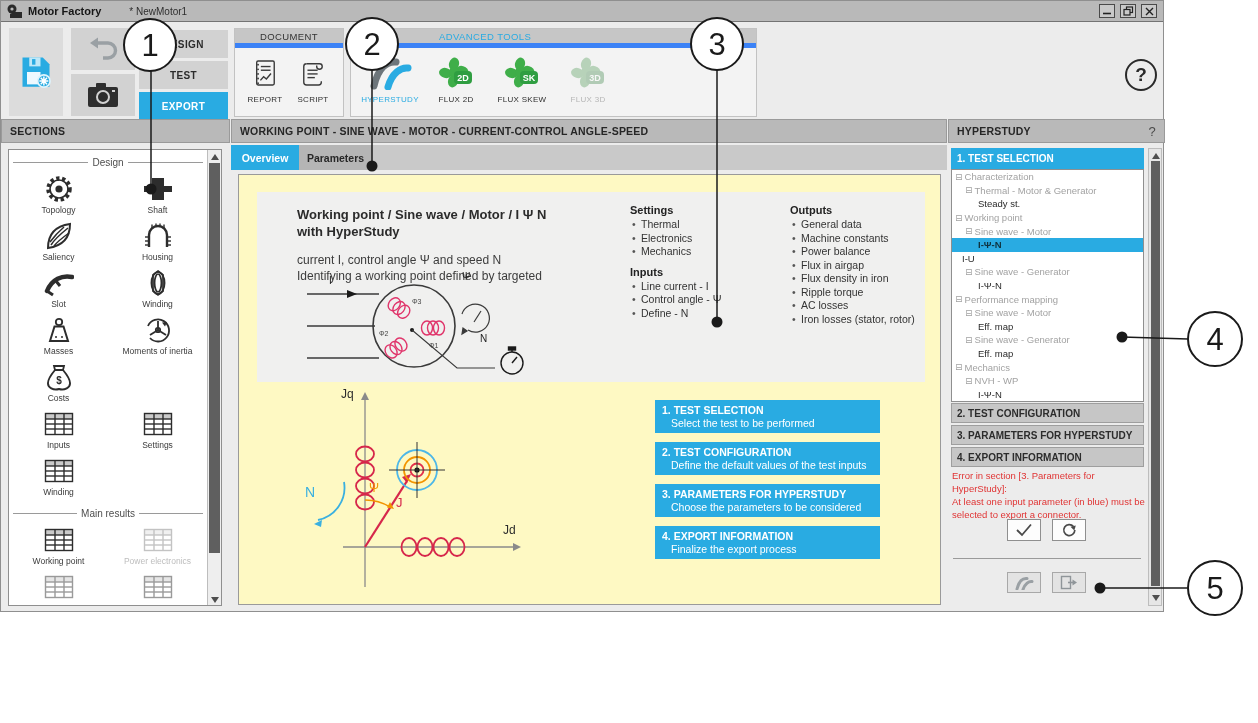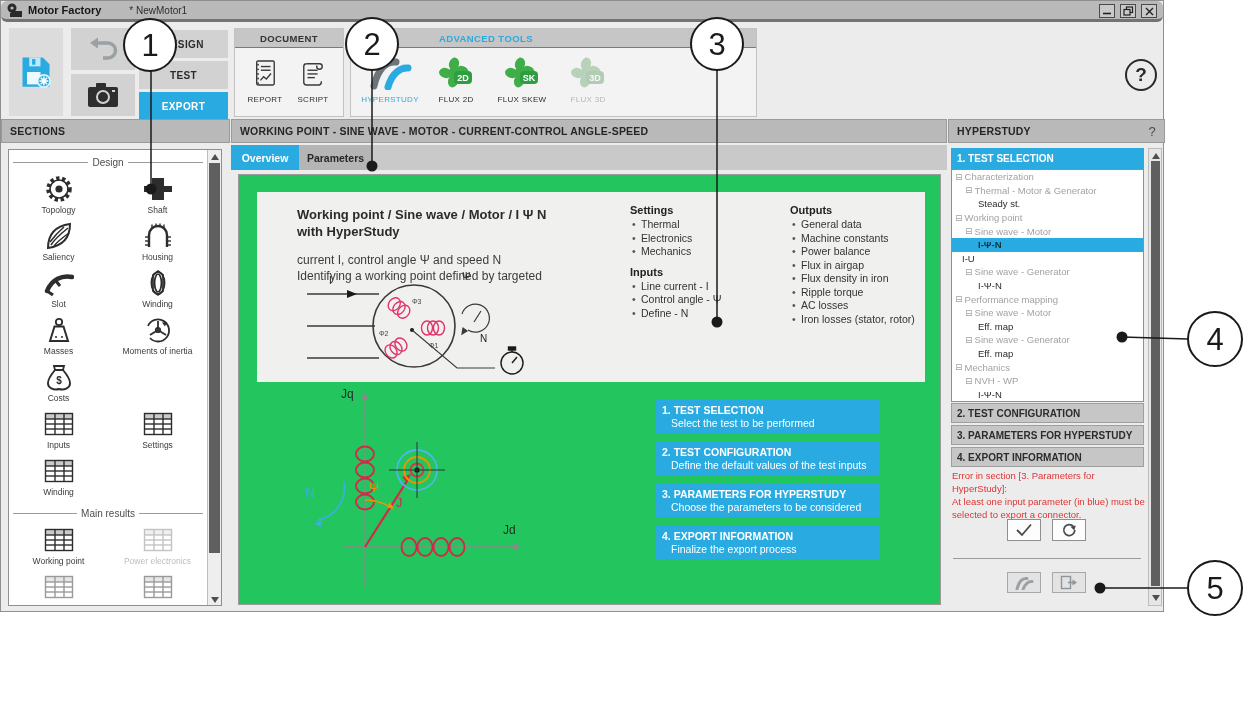--- a/index.html
+++ b/index.html
@@ -9,41 +9,41 @@
   *{box-sizing:border-box; margin:0; padding:0;}
   html,body{background:#fff;}
   body{width:1258px; height:723px; position:relative; overflow:hidden;
        font-family:"Liberation Sans","DejaVu Sans",sans-serif; -webkit-font-smoothing:antialiased;}
   .abs{position:absolute;}
   svg{display:block;}
   
   #window{left:0; top:90; width:1164px; height:612px; background:#ececec; border:1px solid #8f8f8f;}
   
   #titlebar{left:0; top:0; width:100%; height:21px; background:var(--bar-gray);
-            display:flex; align-items:center; padding:0 6px; border-bottom:3px solid #737373;border-radius:6px;}
+            display:flex; align-items:center; padding:0 6px; border-bottom:1px solid #737373;}
   #titlebar .appname{font-size:11px; font-weight:bold; color:#161616; margin-left:5px;}
   #titlebar .docname{font-size:10px; color:#2e2e2e; margin-left:28px;}
   .winctrls{position:absolute; right:6px; top:3px; display:flex; gap:5px;}
   .winbtn{width:16px; height:14px; border:1px solid #4a4a4a; background:#c9c9c9;
           display:flex; align-items:center; justify-content:center;}
   
   .tool-tile{background:var(--tile); display:flex; align-items:center; justify-content:center; cursor:default;}
   #save-btn{left:8px; top:27px; width:54px; height:88px; background:#dcdcdc;}
   #undo-btn{left:70px; top:27px; width:64px; height:42px;}
   #camera-btn{left:70px; top:73px; width:64px; height:42px;}
   #mode-buttons{left:138px; top:29px; width:89px;}
   .mode-btn{width:89px; height:28px; margin-bottom:3px; background:var(--tile);
             font-size:10px; font-weight:bold; color:#2c2c2c; letter-spacing:.4px;
             display:flex; align-items:center; justify-content:center;}
   .mode-btn.active{background:var(--accent); color:#fff;}
   .tb-group{top:27px; height:89px; background:#f3f3f3; border:1px solid #c2c2c2;}
   #doc-group{left:233px; width:110px;}
   #adv-group{left:349px; width:407px;}
-  .tb-group .grp-title{height:19px; background:var(--sub-gray); border-bottom:1px solid #3b82f6;
-      font-size:9.5px; font-weight:bold; color:#333; display:flex; align-items:center; justify-content:center; letter-spacing:.4px;}
+  .tb-group .grp-title{height:19px; background:var(--sub-gray); border-bottom:5px solid #3b82f6;
+      font-size:9.5px; font-weight:normal; color:#333; display:flex; align-items:center; justify-content:center; letter-spacing:.4px;}
   #adv-group .grp-title{color:var(--accent); justify-content:flex-start; padding-left:88px;}
   .grp-items{display:flex; padding:6px 6px 0 6px;}
   .tb-item{display:flex; flex-direction:column; align-items:center; width:50px; margin:0 0;}
   #adv-items .tb-item{width:66px;}
   .tb-item .icn{height:38px; display:flex; align-items:center; justify-content:center;}
   .tb-item .lbl{font-size:8px; color:#2e2e2e; margin-top:3px; white-space:nowrap; letter-spacing:.3px;}
   .tb-item.active .lbl{color:var(--accent);}
   .tb-item.disabled .lbl{color:#b6b6b6;}
   .tb-item.disabled .icn{opacity:.4; filter:grayscale(.4);}
   #help-btn{left:1124px; top:58px; width:32px; height:32px; border:2.5px solid #2a2a2a; border-radius:50%;
@@ -76,21 +76,21 @@
   .sb-down{bottom:4px; border-top:6px solid #4e4e4e;}
   .sb-thumb{position:absolute; left:1px; width:11px; background:#5f5f5f;}
   #side-scroll .sb-thumb{top:13px; height:390px;}
   #hs-scroll{left:1147px; top:147px; width:14px; height:458px; background:#e6e6e6; border:1px solid #bdbdbd;}
   #hs-scroll .sb-thumb{top:12px; height:425px; width:9px; left:2px;}
   
   #tabstrip{left:230px; top:144px; width:716px; height:25px; background:#c9c9c9; display:flex;}
   .tab{height:25px; display:flex; align-items:center; justify-content:center; font-size:10.5px; font-weight:bold; color:#272727;}
   .tab.active{background:var(--accent); color:#fff;}
   .tab.idle{background:#b5b5b5;}
-  #content-panel{left:237px; top:173px; width:703px; height:431px; background:#22c55e; border:1px solid #9a9a9a;padding-left:27px;}
+  #content-panel{left:237px; top:173px; width:703px; height:431px; background:#fef9c3; border:1px solid #9a9a9a;padding-left:27px;}
   #gray-block{position:absolute; left:18px; top:17px; width:668px; height:190px; background:#f0f0ef;}
   #ov-title{position:absolute; left:40px; top:14px; font-size:13px; font-weight:bold; color:#2b2b2b; line-height:17px;}
   #ov-desc{position:absolute; left:40px; top:60px; font-size:12px; color:#3c3c3c; line-height:16px;}
   .ov-col{position:absolute; top:12px; font-size:10.5px; color:#333;}
   #col-a{left:373px; width:150px;}
   #col-b{left:533px; width:135px;}
   .ov-hd{font-weight:bold; font-size:11px; color:#222; margin-bottom:2px;}
   .ov-hd.second{margin-top:7px;}
   .bullet{position:relative; padding-left:11px; line-height:13.5px;}
   .bullet::before{content:"•"; position:absolute; left:2px; color:#555;}

